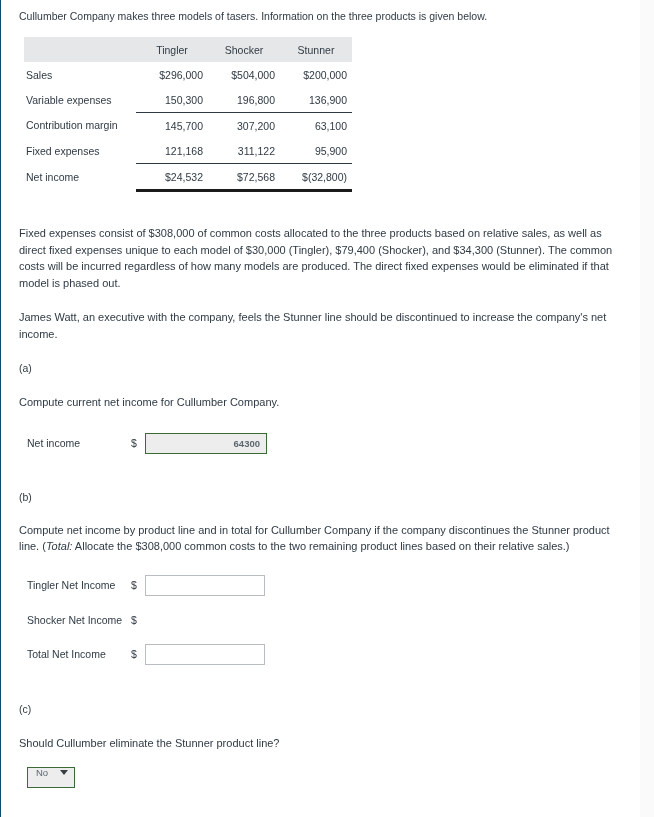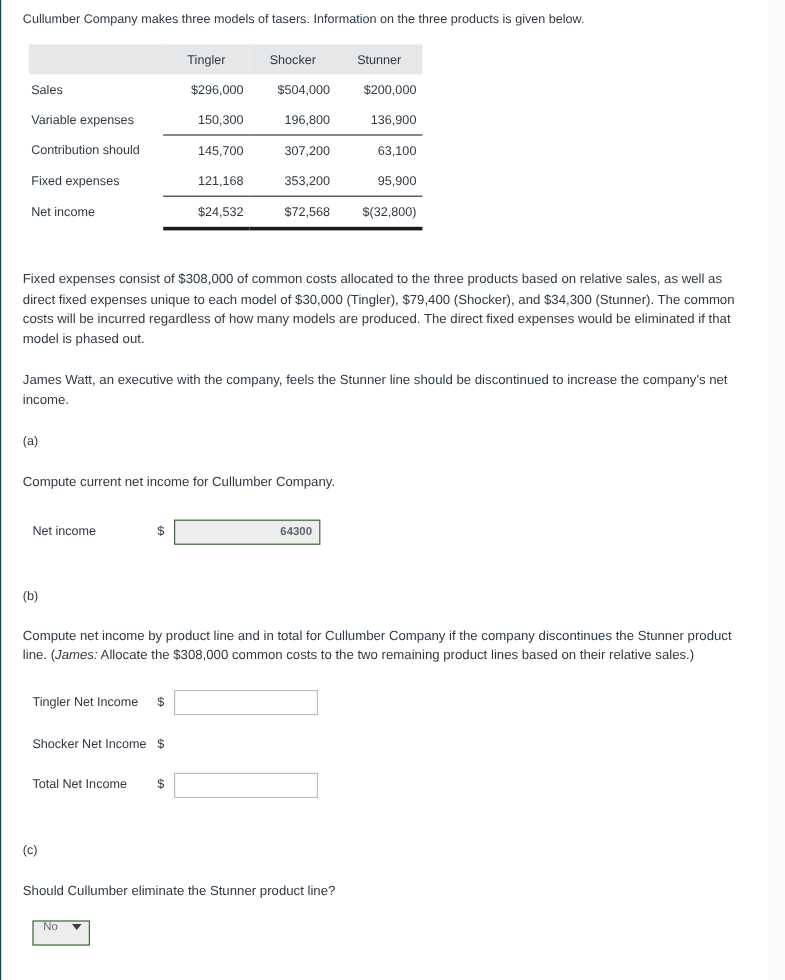--- a/index.html
+++ b/index.html
@@ -194,29 +194,29 @@
           <td class="num">$504,000</td>
           <td class="num">$200,000</td>
         </tr>
         <tr class="rule-under">
           <td class="lbl">Variable expenses</td>
           <td class="num">150,300</td>
           <td class="num">196,800</td>
           <td class="num">136,900</td>
         </tr>
         <tr>
-          <td class="lbl">Contribution should</td>
+          <td class="lbl">Contribution margin</td>
           <td class="num">145,700</td>
           <td class="num">307,200</td>
           <td class="num">63,100</td>
         </tr>
         <tr class="rule-under">
           <td class="lbl">Fixed expenses</td>
           <td class="num">121,168</td>
-          <td class="num">353,200</td>
+          <td class="num">311,122</td>
           <td class="num">95,900</td>
         </tr>
         <tr class="rule-bottom">
           <td class="lbl">Net income</td>
           <td class="num">$24,532</td>
           <td class="num">$72,568</td>
           <td class="num">$(32,800)</td>
         </tr>
       </tbody>
     </table>
@@ -230,21 +230,21 @@
     <p class="para" style="margin-top:20px;">Compute current net income for Cullumber Company.</p>
 
     <div class="ansrow" style="margin-top:22px;">
       <span class="lab">Net income</span>
       <span class="dollar">$</span>
       <div class="inp filled w122">64300</div>
     </div>
 
     <p class="sec-letter" style="margin-top:37px;">(b)</p>
 
-    <p class="para" style="margin-top:19px;"><span>Compute net income by product line and in total for Cullumber Company if the company discontinues the Stunner product line. (</span><em>James:</em><span> Allocate the $308,000 common costs to the two remaining product lines based on their relative sales.)</span></p>
+    <p class="para" style="margin-top:19px;"><span>Compute net income by product line and in total for Cullumber Company if the company discontinues the Stunner product line. (</span><em>Total:</em><span> Allocate the $308,000 common costs to the two remaining product lines based on their relative sales.)</span></p>
 
     <div class="ansrow" style="margin-top:20px;">
       <span class="lab">Tingler Net Income</span>
       <span class="dollar">$</span>
       <div class="inp w120"></div>
     </div>
 
     <div class="ansrow" style="margin-top:18px;">
       <span class="lab">Shocker Net Income</span>
       <span class="dollar">$</span>

